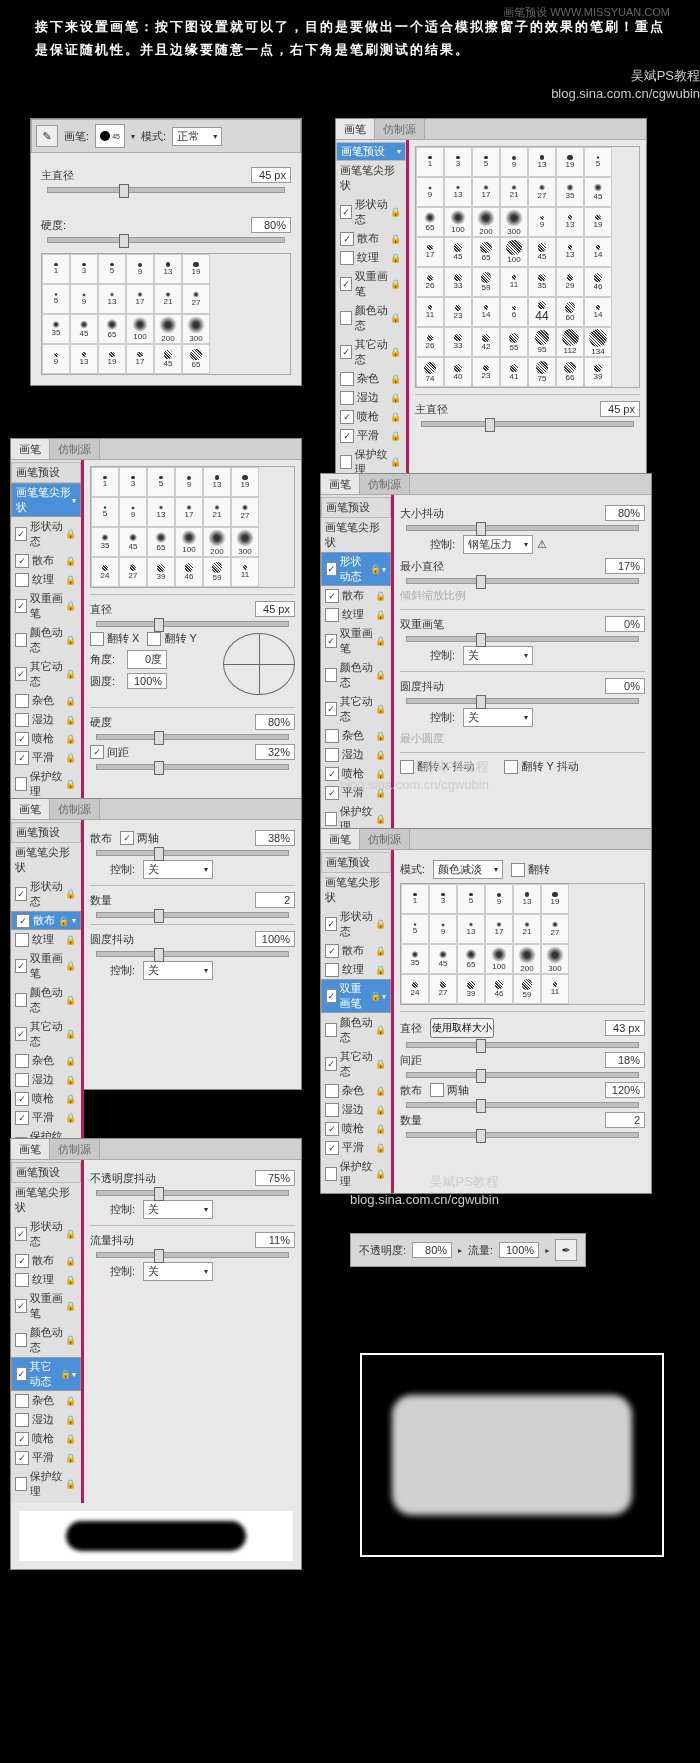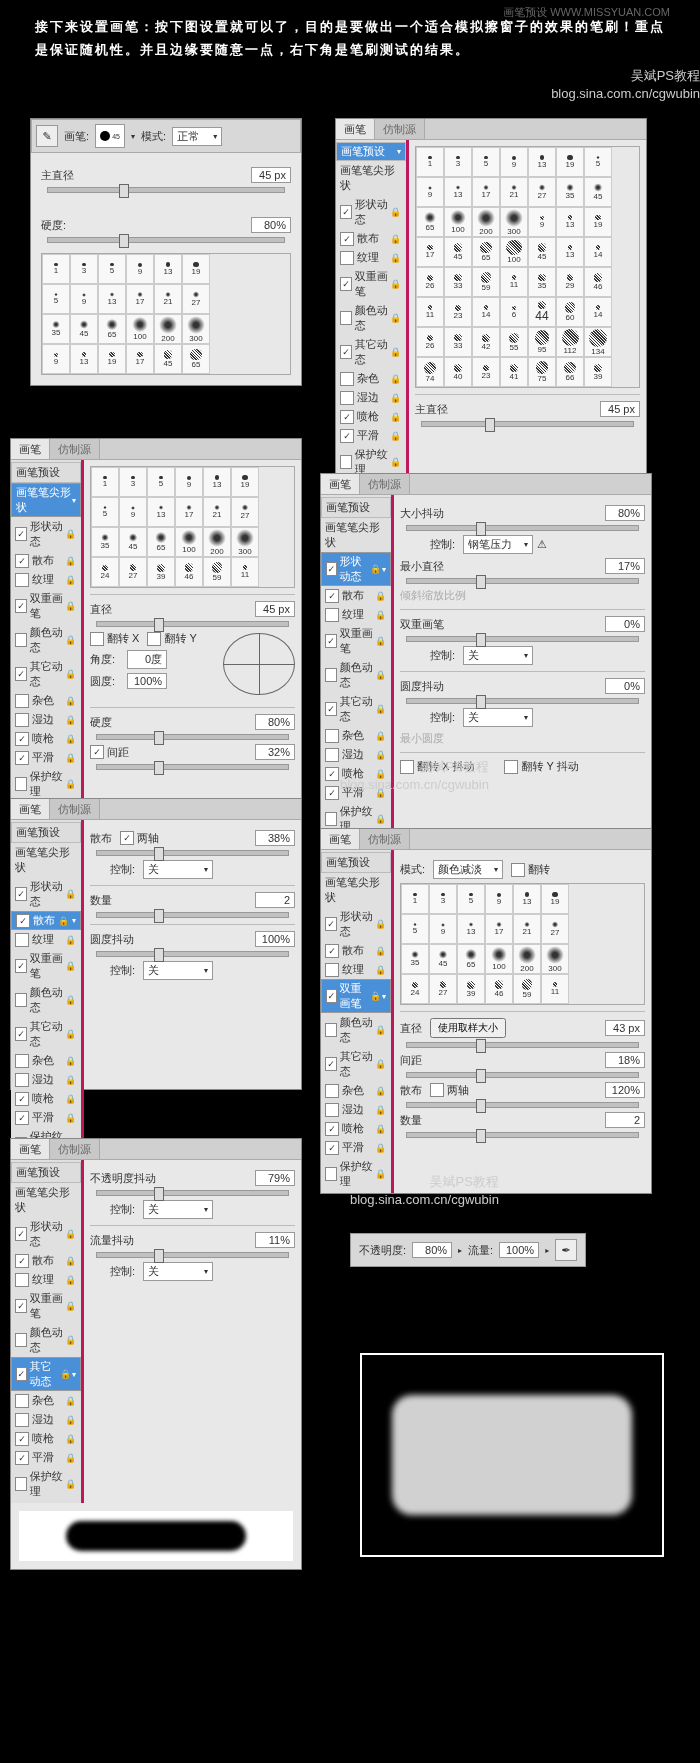--- a/index.html
+++ b/index.html
@@ -1112,21 +1112,21 @@
               <div style="font-size: 8px;">59</div>
             </div>
             <div class="bcell">
               <div class="bdot tex" style="width: 4.375px; height: 4.375px;"></div>
               <div style="font-size: 8px;">11</div>
             </div>
           </div>
    <hr class="sep">
    <div class="row">
             <span class="lbl">直径</span>
-            <button style="font-size:10px;padding:1px 6px">使用取样大小</button>
+            <button style="font-size:10px;padding:1px 0">使用取样大小</button>
             <span class="val">43 px</span>
           </div>
    <div class="slider"></div>
    <div class="row">
             <span class="lbl">间距</span>
             <span class="val">18%</span>
           </div>
    <div class="slider"></div>
    <div class="row">
             <span class="lbl">散布</span>
@@ -1209,21 +1209,21 @@
           </div>
           <div class="sitem">
             <span class="chk"></span>
             <span>保护纹理</span>
             <span class="lock">🔒</span>
           </div>
         </div>
   <div class="main">
    <div class="row">
             <span class="lbl">不透明度抖动</span>
-            <span class="val">79%</span>
+            <span class="val">75%</span>
           </div>
    <div class="slider"></div>
    <div class="row" style="padding-left:20px">
             <span class="lbl">控制:</span>
             <span class="sel">
               <span>关</span>
             </span>
           </div>
    <hr class="sep">
    <div class="row">

